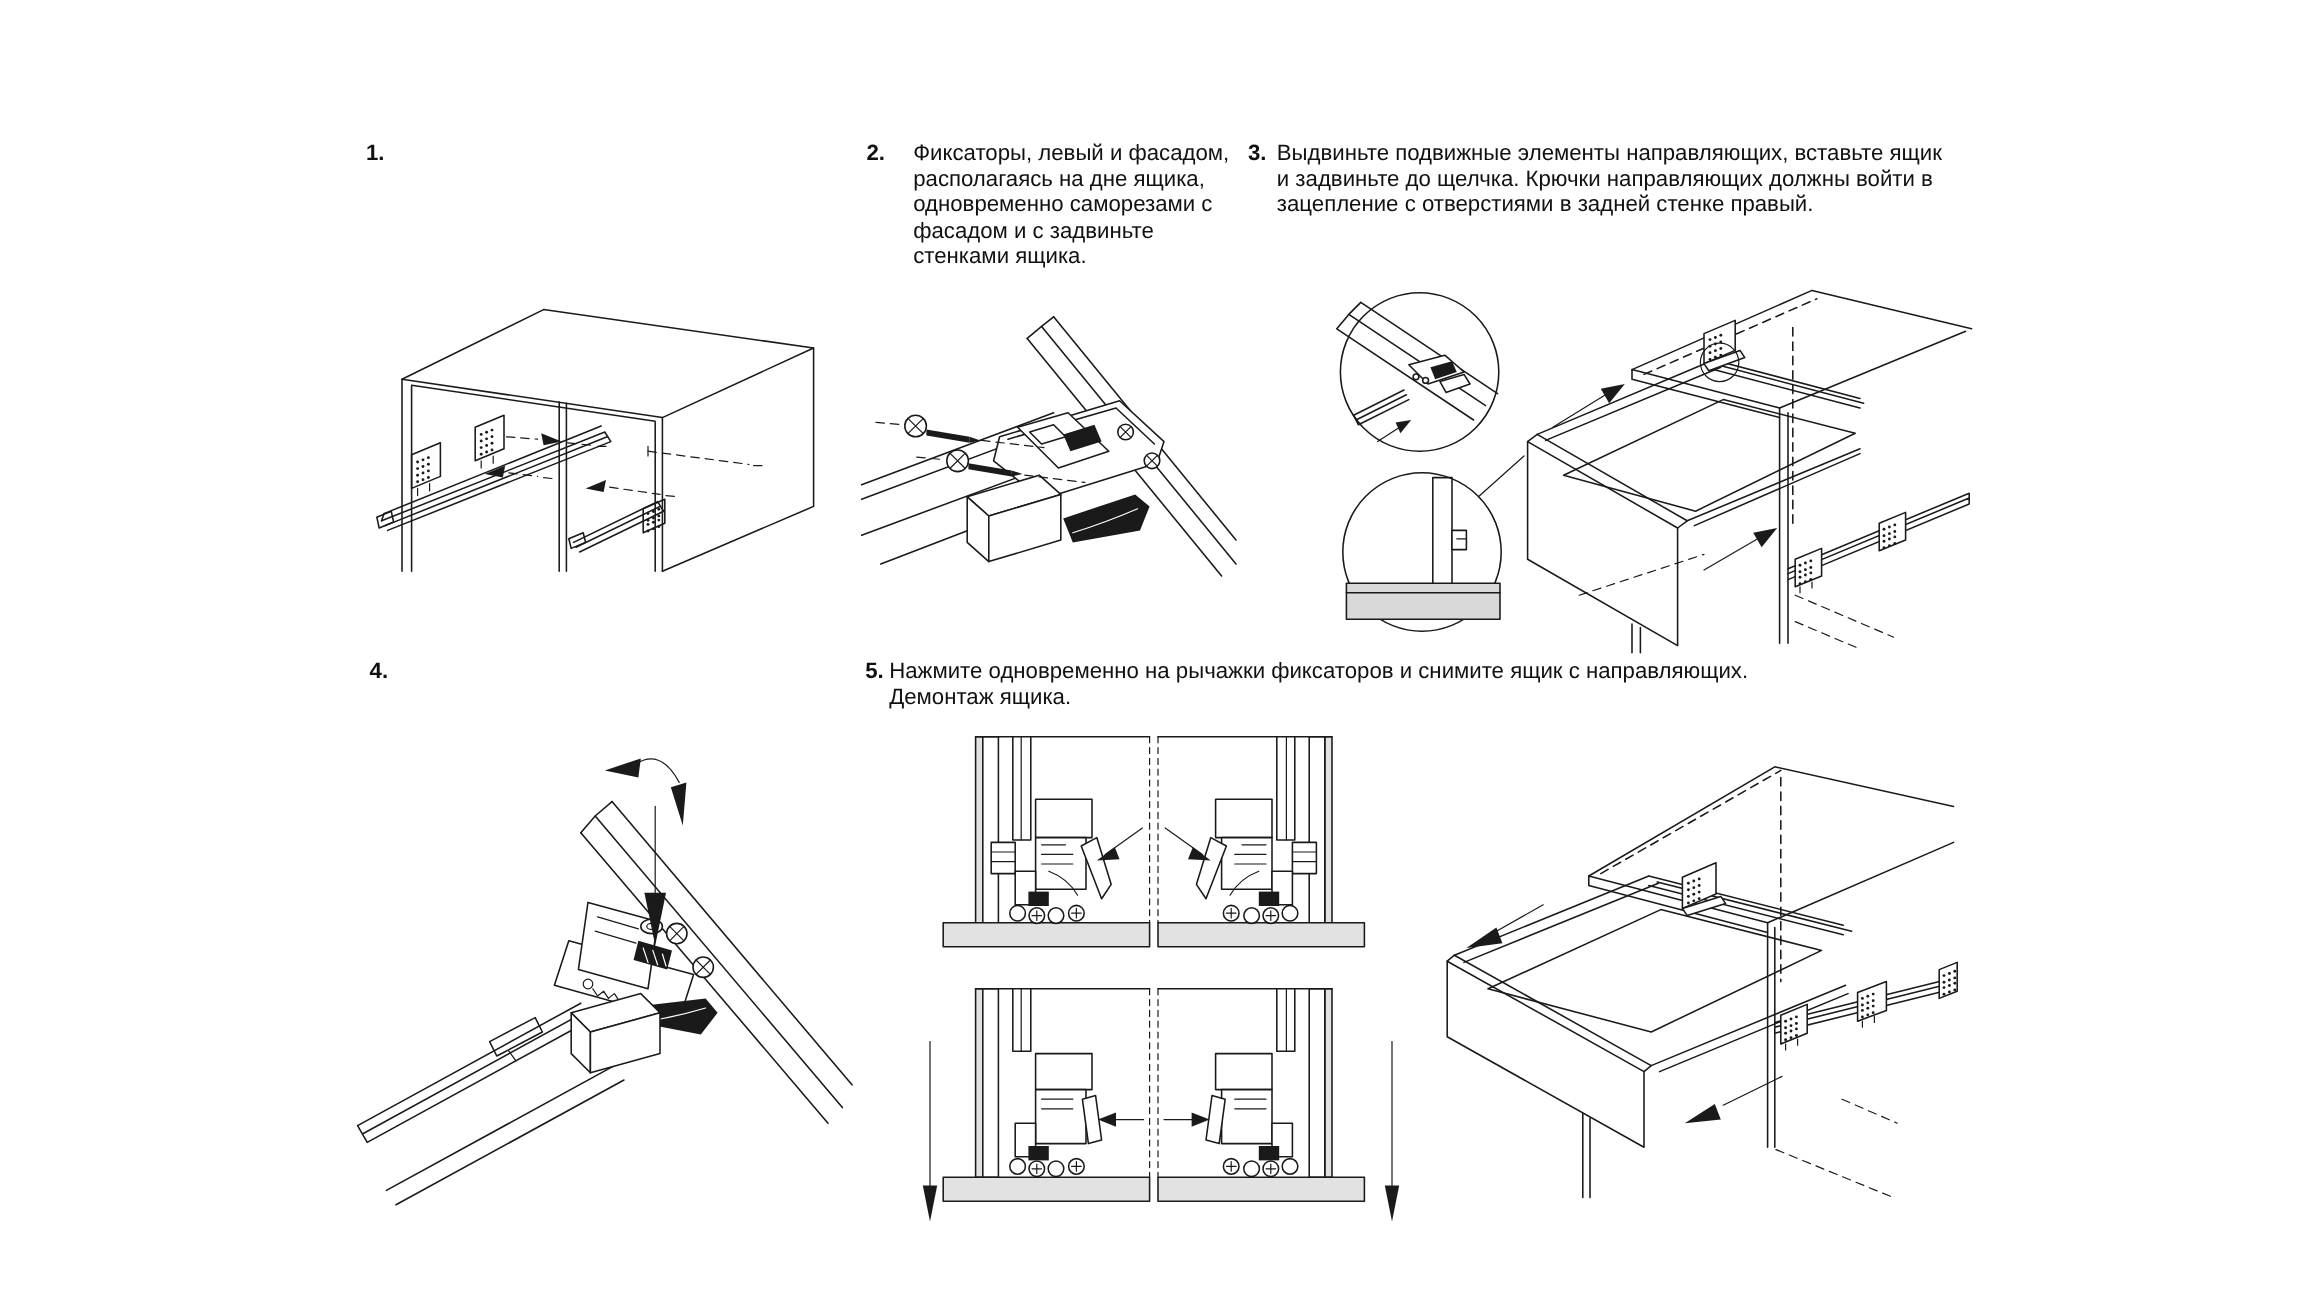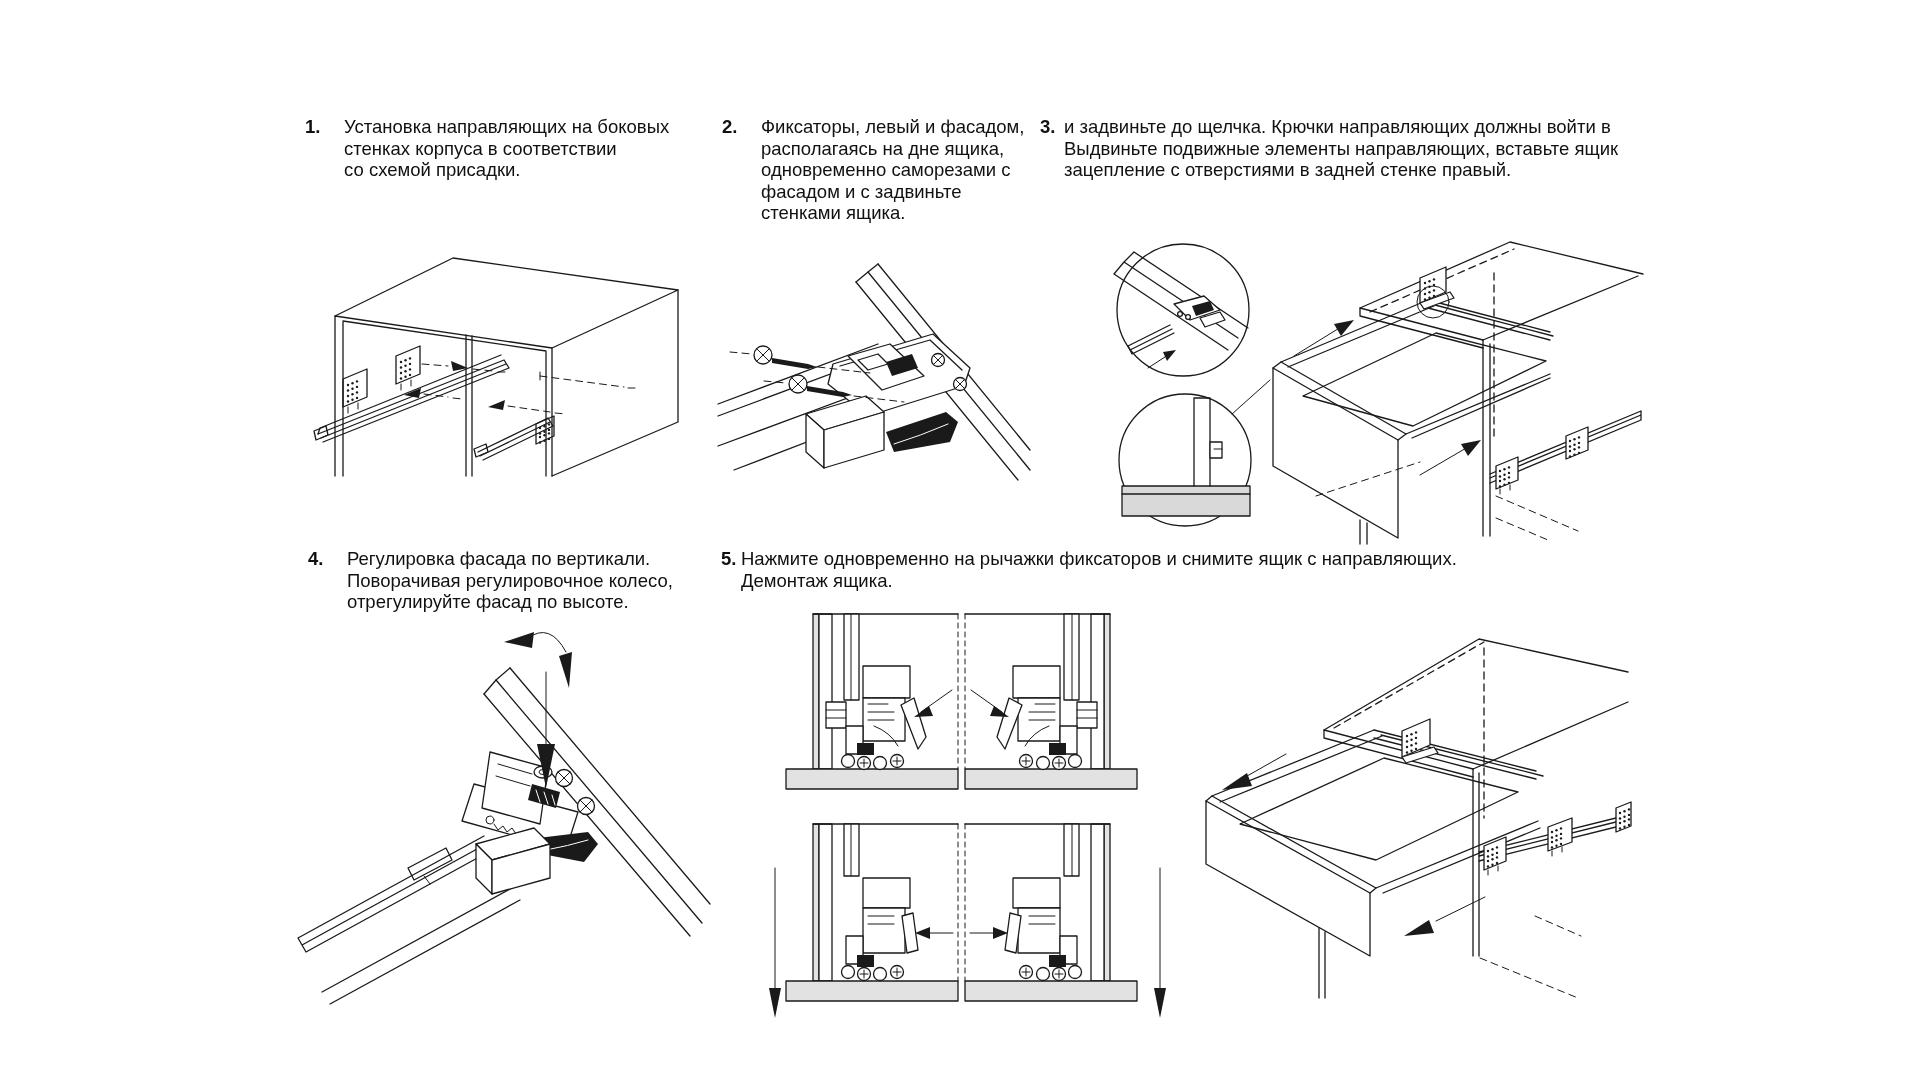--- a/index.html
+++ b/index.html
@@ -19,54 +19,44 @@
   .dash2{stroke-dasharray:5 4;}
   .wline{stroke:#ffffff;stroke-width:1;fill:none;}
 </style>
 </head>
 <body>
 
 <div class="canvas">
 
   <div class="step" style="left:305px;top:116px;">
     <div class="num w39">1.</div>
-    <div>
-      <div>Установка направляющих на боковых</div>
-      <div>стенках корпуса в соответствии</div>
-      <div>со схемой присадки.</div>
-    </div>
   </div>
 
   <div class="step" style="left:722px;top:116px;">
     <div class="num w39">2.</div>
     <div>
       <div>Фиксаторы, левый и фасадом,</div>
       <div>располагаясь на дне ящика,</div>
       <div>одновременно саморезами с</div>
       <div>фасадом и с задвиньте</div>
       <div>стенками ящика.</div>
     </div>
   </div>
 
   <div class="step" style="left:1040px;top:116px;">
     <div class="num w24">3.</div>
     <div>
+      <div>Выдвиньте подвижные элементы направляющих, вставьте ящик</div>
       <div>и задвиньте до щелчка. Крючки направляющих должны войти в</div>
-      <div>Выдвиньте подвижные элементы направляющих, вставьте ящик</div>
       <div>зацепление с отверстиями в задней стенке правый.</div>
     </div>
   </div>
 
   <div class="step" style="left:308px;top:548px;">
     <div class="num w39">4.</div>
-    <div>
-      <div>Регулировка фасада по вертикали.</div>
-      <div>Поворачивая регулировочное колесо,</div>
-      <div>отрегулируйте фасад по высоте.</div>
-    </div>
   </div>
 
   <div class="step" style="left:721px;top:548px;">
     <div class="num w20">5.</div>
     <div>
       <div>Нажмите одновременно на рычажки фиксаторов и снимите ящик с направляющих.</div>
       <div>Демонтаж ящика.</div>
     </div>
   </div>
 

